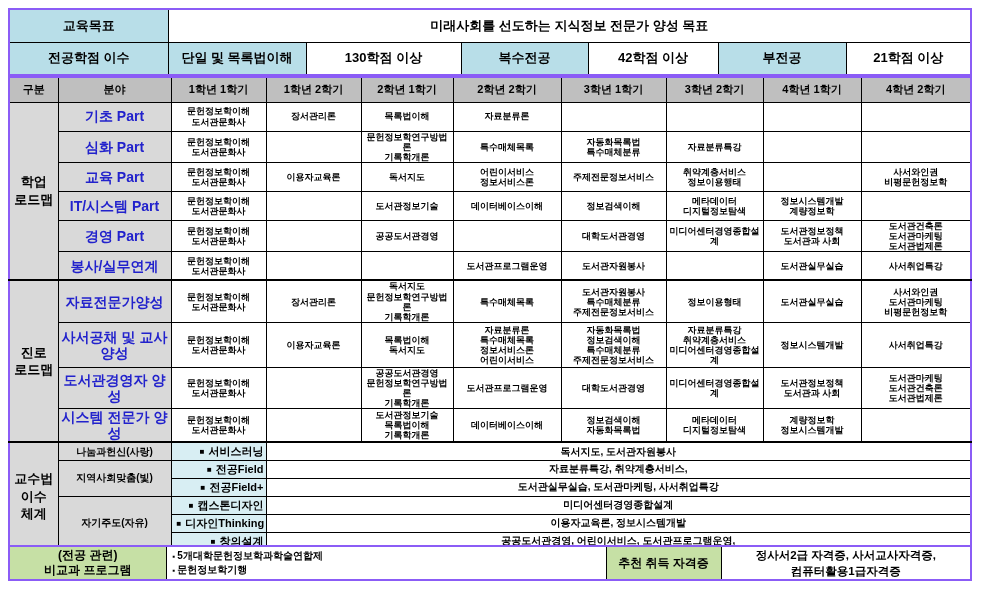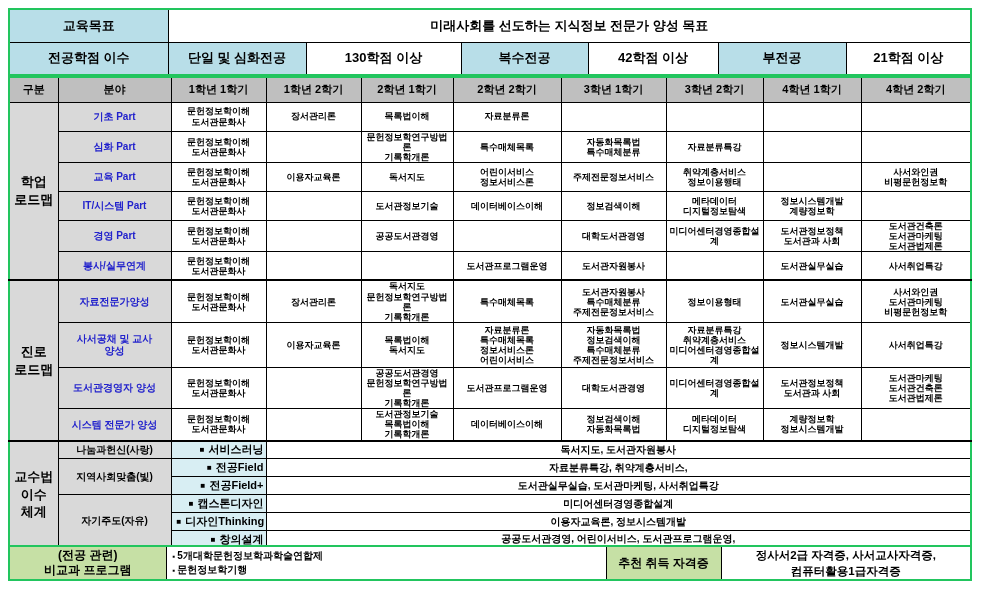--- a/index.html
+++ b/index.html
@@ -3,30 +3,30 @@
 <meta charset="utf-8">
 <style>
   :root{
     --cyan:#b8dee8; --cyan-item:#d8eef3; --gray-header:#bfbfbf; --gray-light:#d9d9d9;
     --green:#c6e0a5; --blue:#2222cc;
   }
   *{box-sizing:border-box;}
   html,body{margin:0;padding:0;}
   body{width:983px;height:599px;background:#fff;font-family:"Liberation Sans","DejaVu Sans",sans-serif;color:#000;}
   .page{position:relative;width:983px;height:599px;background:#fff;overflow:hidden;}
-  table{border-collapse:collapse;table-layout:fixed;border:2px solid #22c55e;}
+  table{border-collapse:collapse;table-layout:fixed;border:2px solid #8b5cf6;}
   td,th{border:1px solid #000;padding:0 2px;overflow:hidden;vertical-align:middle;text-align:center;}
   .t-top{position:absolute;left:8px;top:8px;width:962px;}
   .t-top tr{height:33px;}
   .lbl-cyan{background:var(--cyan);font-weight:bold;font-size:13px;}
   .top-val{background:#fff;font-weight:bold;font-size:13px;margin-left:38px;}
   .t-main{position:absolute;left:8px;top:76px;width:962px;}
   th.gh{background:var(--gray-header);font-weight:bold;font-size:11px;height:25px;}
   td.secname{background:var(--gray-light);font-weight:bold;font-size:13px;white-space:pre-line;line-height:1.35;}
-  td.field{background:var(--gray-light);color:var(--blue);font-weight:bold;font-size:10px;white-space:pre-line;line-height:1.15;}
+  td.field{background:var(--gray-light);color:var(--blue);font-weight:bold;font-size:14px;white-space:pre-line;line-height:1.15;}
   td.course{font-size:9px;font-weight:bold;white-space:pre-line;line-height:1.12;background:#fff;}
   tr.sec-start td{border-top:2px solid #000;}
   td.ped-group{background:var(--gray-light);font-weight:bold;font-size:10px;margin-top:13px;}
   td.ped-item{background:var(--cyan-item);font-weight:bold;font-size:11px;text-align:right;padding-left:5px;white-space:nowrap;}
   td.ped-item .blt{font-size:8px;margin-right:4px;vertical-align:1px;}
   td.ped-courses{background:#fff;font-weight:bold;font-size:10px;}
   .t-bottom{position:absolute;left:8px;top:545px;width:962px;}
   .t-bottom tr{height:21px;}
   .lbl-green{background:var(--green);font-weight:bold;font-size:12px;white-space:pre-line;line-height:1.25;}
   .b-items{background:#fff;text-align:left;padding-left:6px;font-weight:bold;font-size:10px;line-height:1.35;}
@@ -48,21 +48,21 @@
         <col style="width:128px">
         <col style="width:125px">
       </colgroup>
     <tbody>
         <tr>
       <td class="lbl-cyan">교육목표</td>
       <td class="top-val" colspan="6">미래사회를 선도하는 지식정보 전문가 양성 목표</td>
     </tr>
     <tr>
       <td class="lbl-cyan">전공학점 이수</td>
-      <td class="lbl-cyan">단일 및 심화전공</td>
+      <td class="lbl-cyan">단일 및 목록법이해</td>
       <td class="top-val">130학점 이상</td>
       <td class="lbl-cyan">복수전공</td>
       <td class="top-val">42학점 이상</td>
       <td class="lbl-cyan">부전공</td>
       <td class="top-val">21학점 이상</td>
     </tr>
   </tbody>
     </table>
 
   <table class="t-main">

